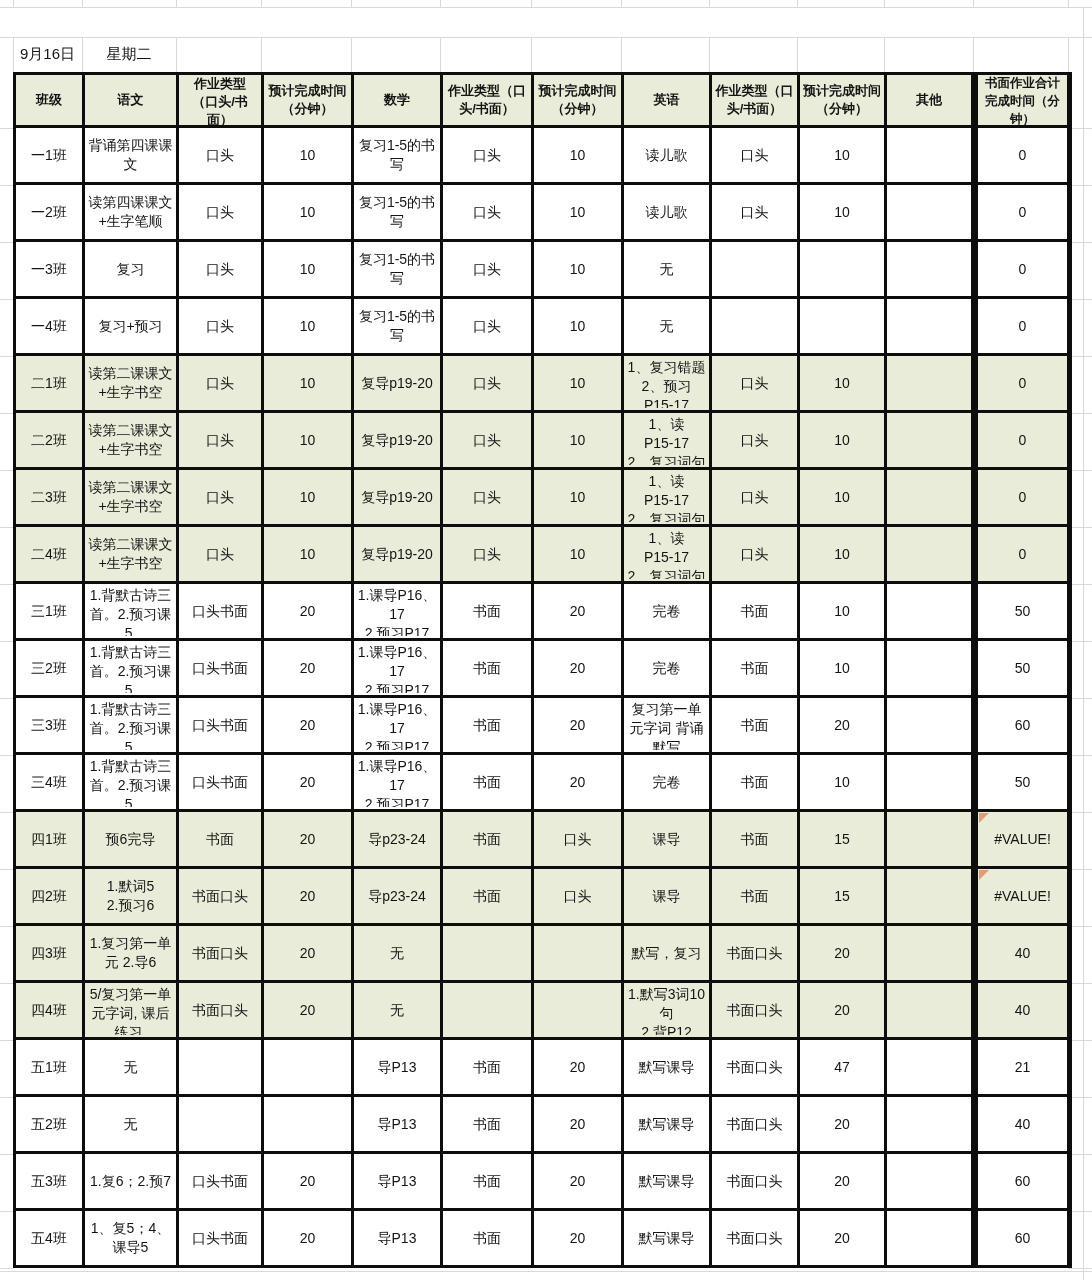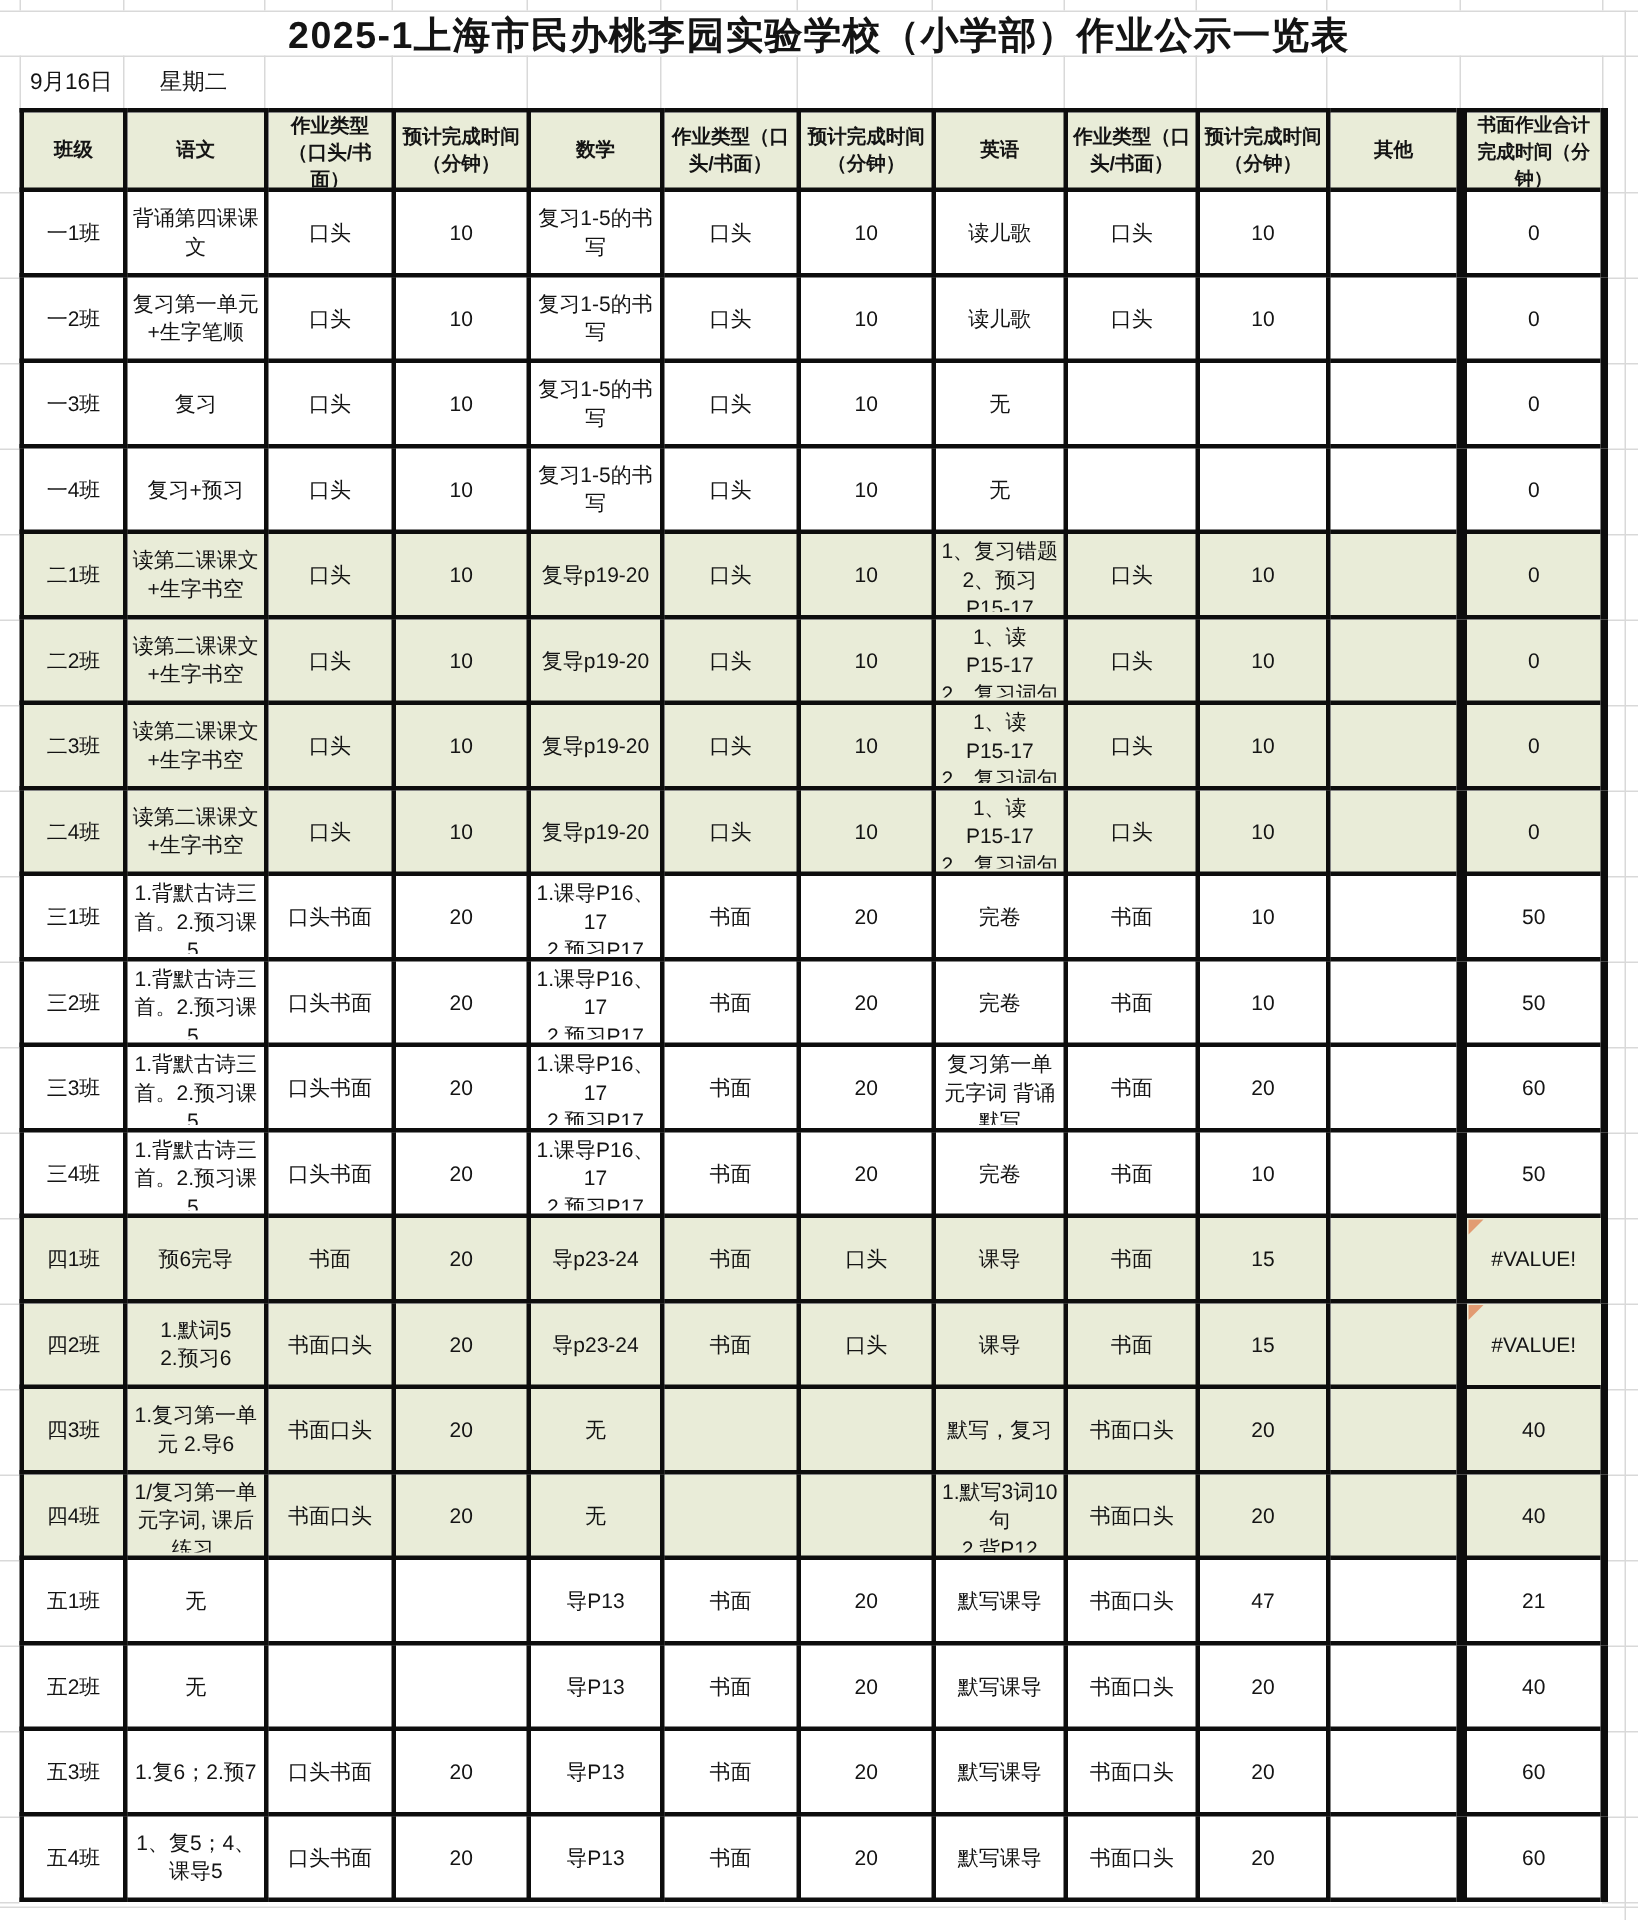--- a/index.html
+++ b/index.html
@@ -39,21 +39,20 @@
   .tri{
     position:absolute;left:1px;top:1px;width:0;height:0;
     border-top:10px solid var(--err,#e29b72);border-right:10px solid transparent;
   }
 </style>
 </head>
 <body>
 
 <div id="screen">
 
-  <div class="title">2025-1上海市民办桃李园实验学校（小学部）作业公示一览表</div>
 
   <div class="date-cell" id="date1">9月16日</div>
   <div class="date-cell" id="date2">星期二</div>
 
   <div id="grid-decor">
       <div class="gl" style="left: 13px; top: 0px; width: 1px; height: 7px;"></div>
       <div class="gl" style="left: 13px; top: 37px; width: 1px; height: 35px;"></div>
       <div class="gl" style="left: 82px; top: 0px; width: 1px; height: 7px;"></div>
       <div class="gl" style="left: 82px; top: 37px; width: 1px; height: 35px;"></div>
       <div class="gl" style="left: 176px; top: 0px; width: 1px; height: 7px;"></div>
@@ -218,21 +217,21 @@
           </td>
           <td>
             <div class="cell-inner">0</div>
           </td>
         </tr>
         <tr>
           <td>
             <div class="cell-inner">一2班</div>
           </td>
           <td>
-            <div class="cell-inner">复习第一单元+生字笔顺</div>
+            <div class="cell-inner">读第四课课文+生字笔顺</div>
           </td>
           <td>
             <div class="cell-inner">口头</div>
           </td>
           <td>
             <div class="cell-inner">10</div>
           </td>
           <td>
             <div class="cell-inner">复习1-5的书写</div>
           </td>
@@ -765,21 +764,21 @@
           </td>
           <td>
             <div class="cell-inner">40</div>
           </td>
         </tr>
         <tr class="shaded">
           <td>
             <div class="cell-inner">四4班</div>
           </td>
           <td>
-            <div class="cell-inner">1/复习第一单元字词, 课后练习.</div>
+            <div class="cell-inner">5/复习第一单元字词, 课后练习.</div>
           </td>
           <td>
             <div class="cell-inner">书面口头</div>
           </td>
           <td>
             <div class="cell-inner">20</div>
           </td>
           <td>
             <div class="cell-inner">无</div>
           </td>

